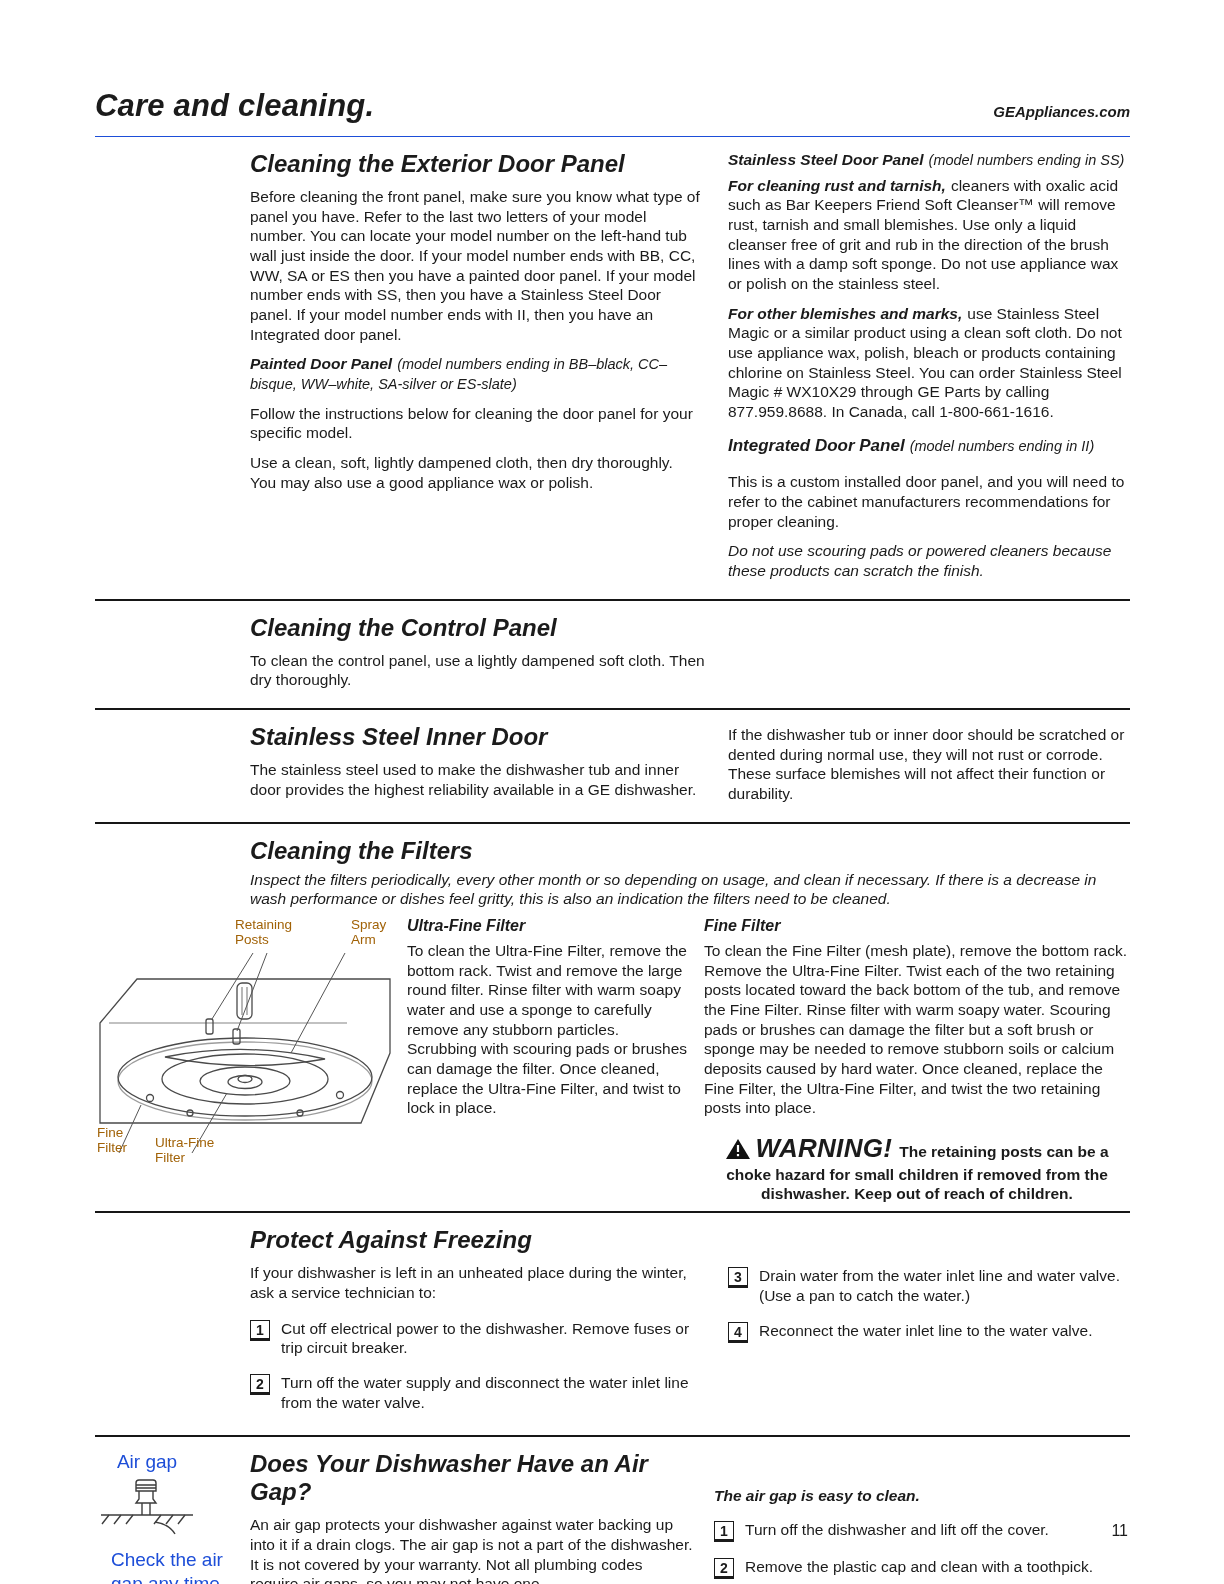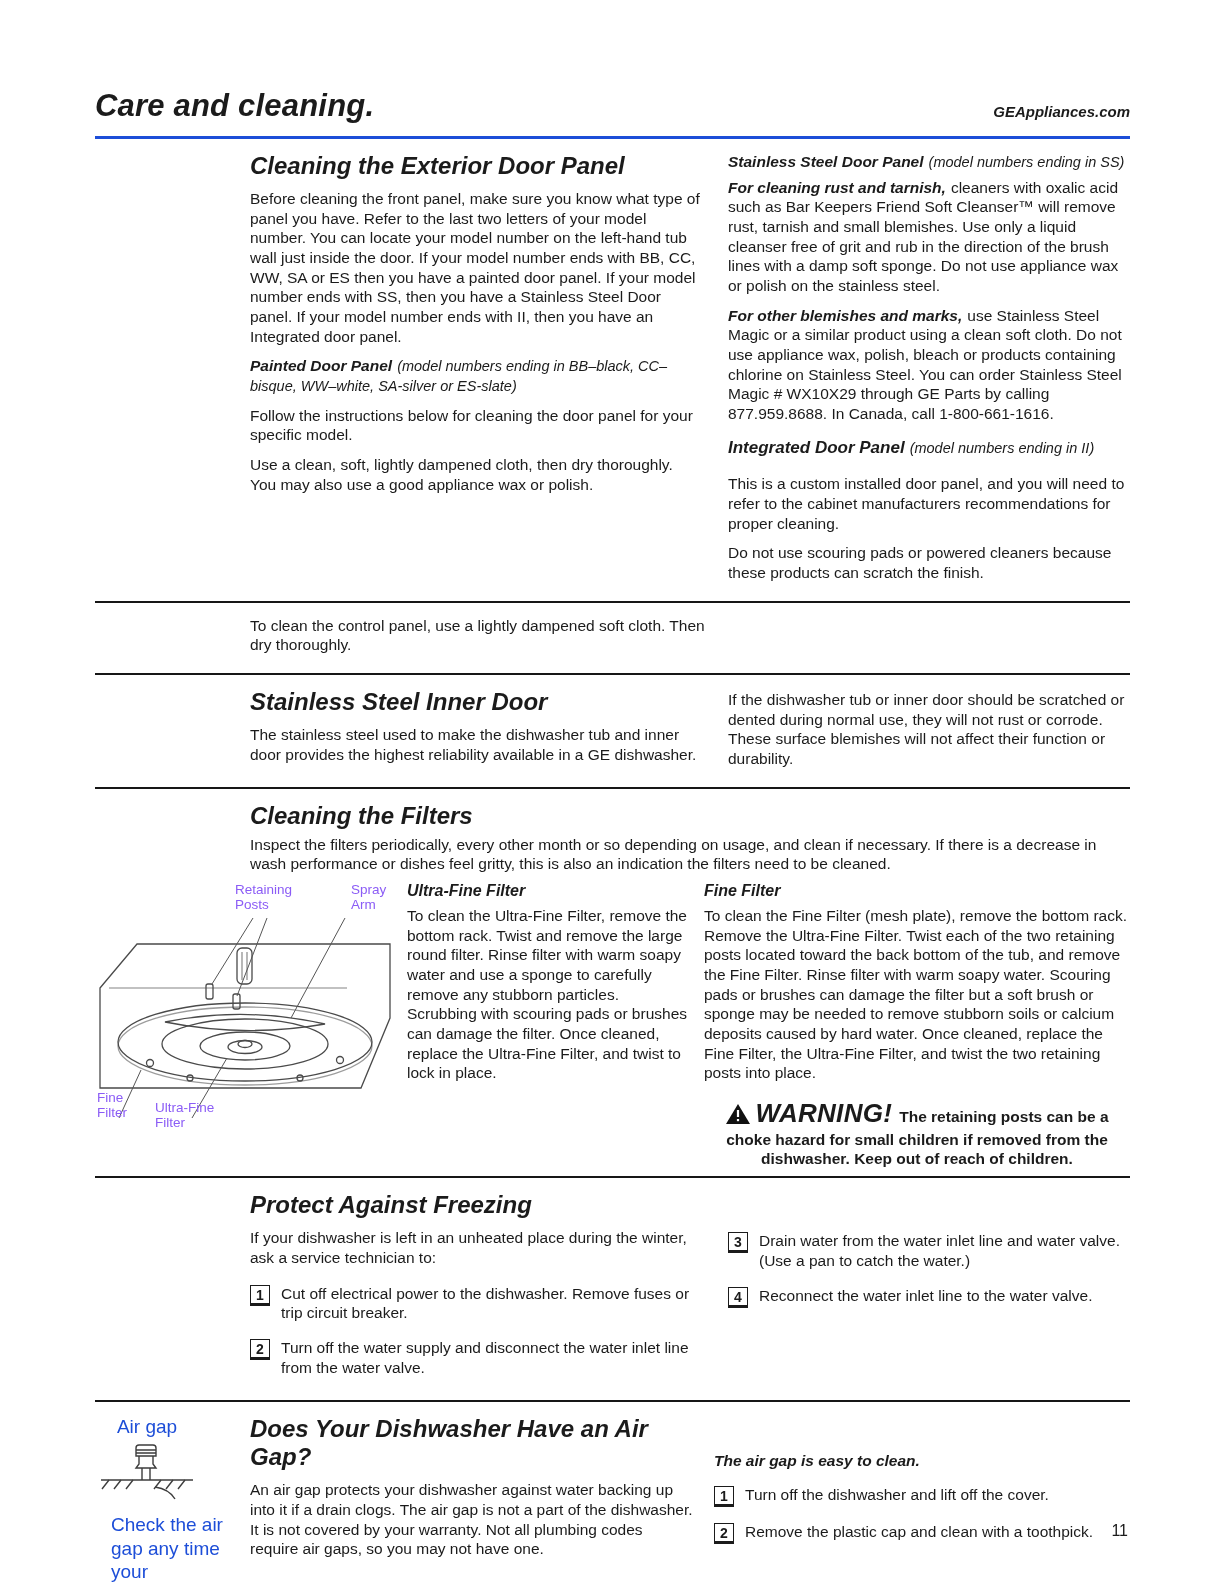--- a/index.html
+++ b/index.html
@@ -4,40 +4,40 @@
 <style>
   * { margin:0; padding:0; box-sizing:border-box; }
   html,body { width:1224px; height:1584px; background:#ffffff; }
   body {
     font-family:"Liberation Sans","DejaVu Sans",sans-serif;
     color:#1b1b1b; position:relative; overflow:hidden;
   }
   .page { padding:88px 94px 0 95px; height:100%; position:relative; }
 
   .hdr { display:flex; justify-content:space-between; align-items:flex-end;
-         border-bottom:3px solid #1d4ed8; padding-bottom:12px; }
+         border-bottom:1px solid #1d4ed8; padding-bottom:12px; }
   .title { font-size:31px; font-weight:bold; font-style:italic; letter-spacing:.2px; }
   .site  { font-size:15px; font-weight:bold; font-style:italic; padding-bottom:4px; }
 
   .divider { border-bottom:2.5px solid #161616; }
 
   .sec { padding:13px 0 8px; }
   .indent { margin-left:155px; }
   .twocol { display:grid; grid-template-columns:450px 1fr; column-gap:28px; }
 
   .h1 { font-size:24px; font-weight:bold; font-style:italic; margin-bottom:9px; }
   .h2 { font-size:16px;   font-weight:bold; font-style:italic; }
   .note { font-size:14.5px; font-style:italic; font-weight:normal; }
   p.body { font-size:15.5px; line-height:1.27; margin-bottom:10px; }
   .lead { font-weight:bold; font-style:italic; margin-right:5px; }
-  .italic { }
+  .italic { font-style:italic; }
 
   
   .filters-grid { display:grid; grid-template-columns:300px 285px 1fr; column-gap:12px; margin-top:4px; }
-  .fig { position:relative; width:300px; height:272px; font-size:13.5px; line-height:1.12; color:#8b5cf6; }
+  .fig { position:relative; width:300px; height:272px; font-size:13.5px; line-height:1.12; color:#a16207; }
   .fig-label { position:absolute; }
   .figsvg { position:absolute; left:0; top:36px; }
 
   
   .step { display:flex; gap:11px; margin-bottom:15px; font-size:15.5px; line-height:1.27; }
   .stepnum { flex:0 0 auto; width:20px; height:21px; border:1.6px solid #1b1b1b; border-bottom-width:3px;
              font-size:14px; font-weight:bold; text-align:center; line-height:18px; margin-top:1px; }
 
   
   .warning { margin-top:14px; font-weight:bold; font-size:15.5px; line-height:1.25;text-align:center; }
@@ -89,20 +89,21 @@
         <p class="body">This is a custom installed door panel, and you will need to refer to the cabinet manufacturers recommendations for proper cleaning.</p>
         <p class="body italic">Do not use scouring pads or powered cleaners because these products can scratch the finish.</p>
       </div>
     </div>
   </div>
 
   <div class="divider"></div>
 
   <div class="sec">
     <div class="indent" style="max-width:470px">
+      <div class="h1">Cleaning the Control Panel</div>
       <p class="body">To clean the control panel, use a lightly dampened soft cloth. Then dry thoroughly.</p>
     </div>
   </div>
 
   <div class="divider"></div>
 
   <div class="sec">
     <div class="indent twocol">
       <div>
         <div class="h1">Stainless Steel Inner Door</div>

